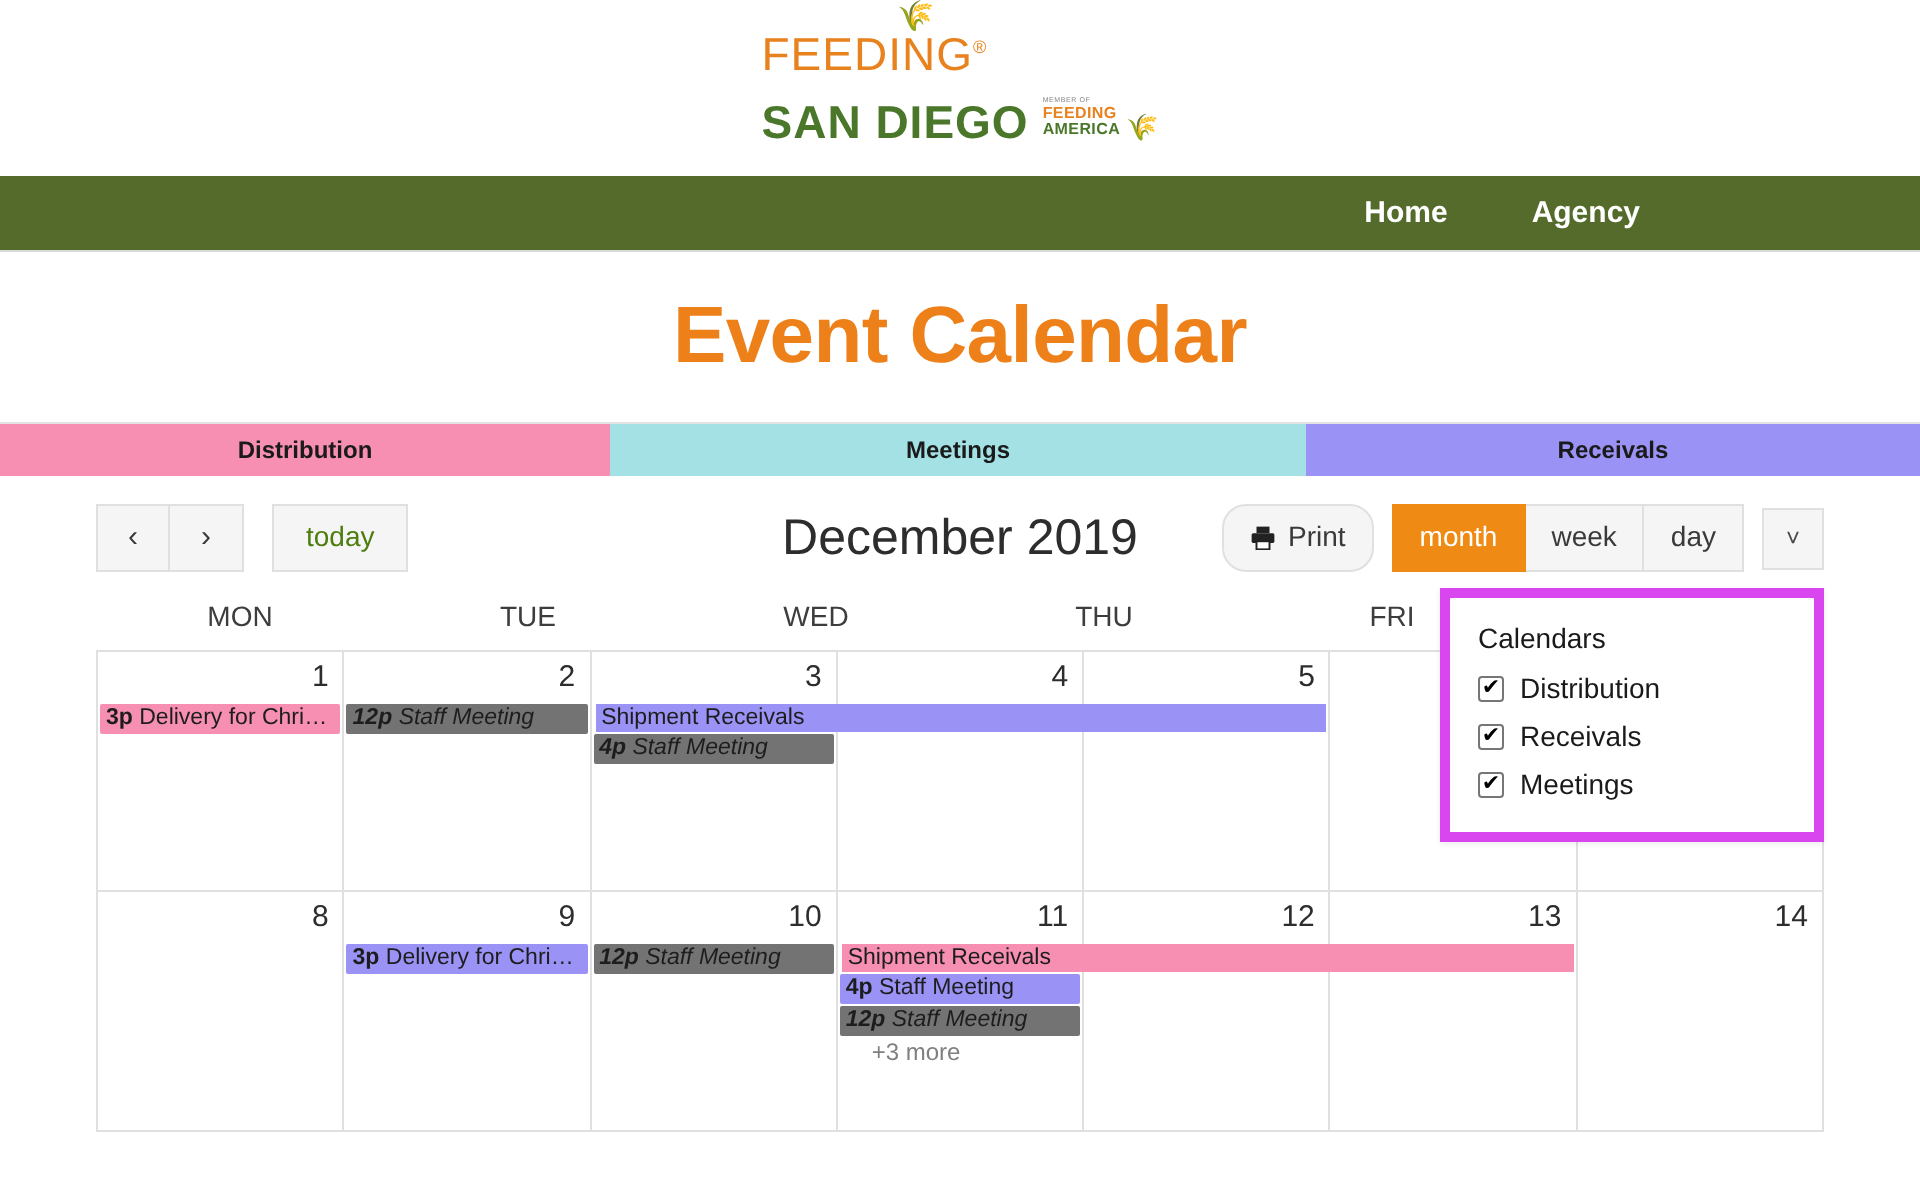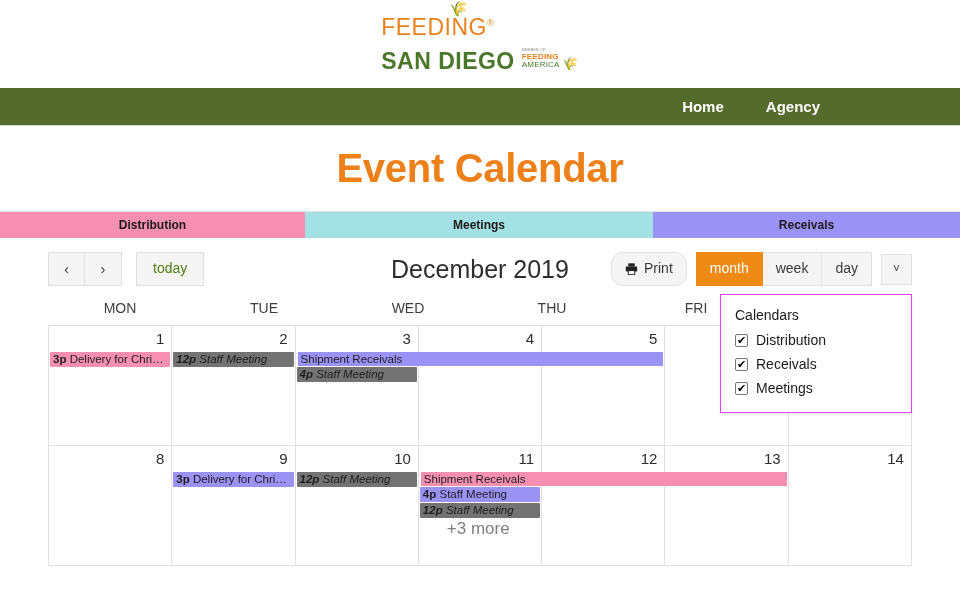--- a/index.html
+++ b/index.html
@@ -35,21 +35,21 @@
     font-size: 23px; font-weight: bold; letter-spacing: .5px;
     color: #4a7729; margin-top: 11px;
   }
   .logo-badge {
     display: flex; align-items: flex-end; gap: 3px;
     margin-bottom: 3px;
   }
   .badge-text { line-height: 1.05; }
   .badge-member { font-size: 3.5px; color: #888; letter-spacing: .3px; }
   .badge-feeding { font-size: 8px; font-weight: bold; color: #e8821e; letter-spacing: .2px; }
-  .badge-america { font-size: 8px; font-weight: normal; color: #4a7729; letter-spacing: .2px; }
+  .badge-america { font-size: 8px; font-weight: bold; color: #4a7729; letter-spacing: .2px; }
   .badge-wheat { font-size: 13px; color: #e8821e; line-height: 1; }
 
   
   .nav-bar {
     height: 38px;
     background: #556b2b;
     display: flex;
     align-items: center;
     justify-content: flex-end;
     padding-right: 140px;
@@ -118,21 +118,21 @@
   .printer-ico { width: 13px; height: 12px; display: block; }
   .btn-active { background: #ef8b15; border-color: #ef8b15; color: #ffffff; }
   .btn-caret { padding: 7px 11px; font-size: 12px; color: #4a4a4a; }
 
   
   .cal-dropdown {
     position: absolute;
     top: 56px; right: 0;
     width: 192px;
     background: #ffffff;
-    border: 1px solid #d946ef;
+    border: 5px solid #d946ef;
     box-shadow: 0 1px 3px rgba(0,0,0,.08);
     padding: 12px 14px 16px 14px;
     z-index: 20;
   }
   .cal-dd-title { font-size: 14px; color: #1a1a1a; margin-bottom: 9px; }
   .cal-dd-item {
     display: flex; align-items: center; gap: 8px;
     font-size: 14px; color: #1a1a1a;
     margin-bottom: 8px; cursor: pointer;
   }
@@ -182,22 +182,22 @@
     overflow: hidden;
     text-overflow: ellipsis;
     cursor: pointer;
     border-radius: 1px;
   }
   .ev b { font-weight: bold; }
   .ev.pink   { background: #f78fb3; }
   .ev.teal   { background: #737373; font-style: italic; }
   .ev.purple { background: #9a92f5; }
   .more {
-    font-size: 17px; color: #808080;
-    padding-left: 3px; cursor: pointer; margin-left: 24px;
+    font-size: 12px; color: #808080;
+    padding-left: 16px; cursor: pointer;
   }
   .ev-span {
     position: absolute;
     font-size: 11.5px; line-height: 14px;
     padding: 0 3px;
     color: #1d1d1d;
     white-space: nowrap; overflow: hidden;
     cursor: pointer; z-index: 2;
   }
 </style>

